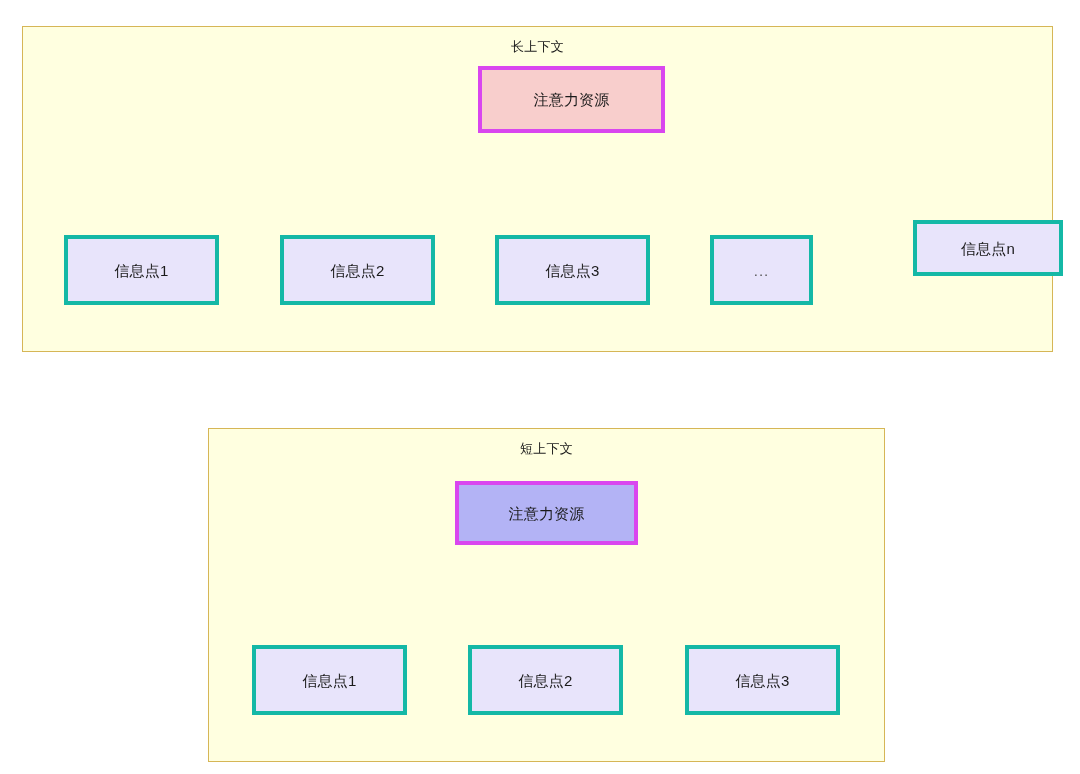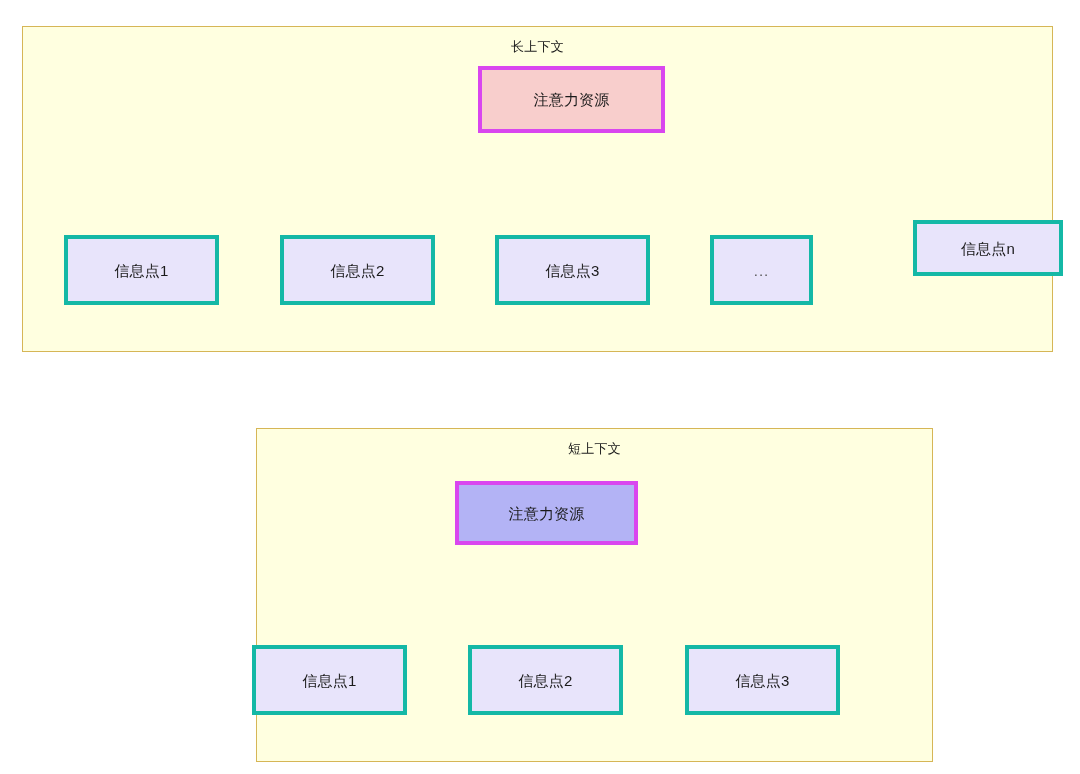--- a/index.html
+++ b/index.html
@@ -35,21 +35,20 @@
     left: 22px;
     top: 26px;
     width: 1031px;
     height: 326px;
   }
   #frame-short {
     left: 208px;
     top: 428px;
     width: 677px;
     height: 334px;
-    margin-left: 48px;
   }
 
   .frame-title {
     position: absolute;
     left: 0;
     right: 0;
     text-align: center;
     font-size: 13px;
     color: #1a1a1a;
     line-height: 1;

